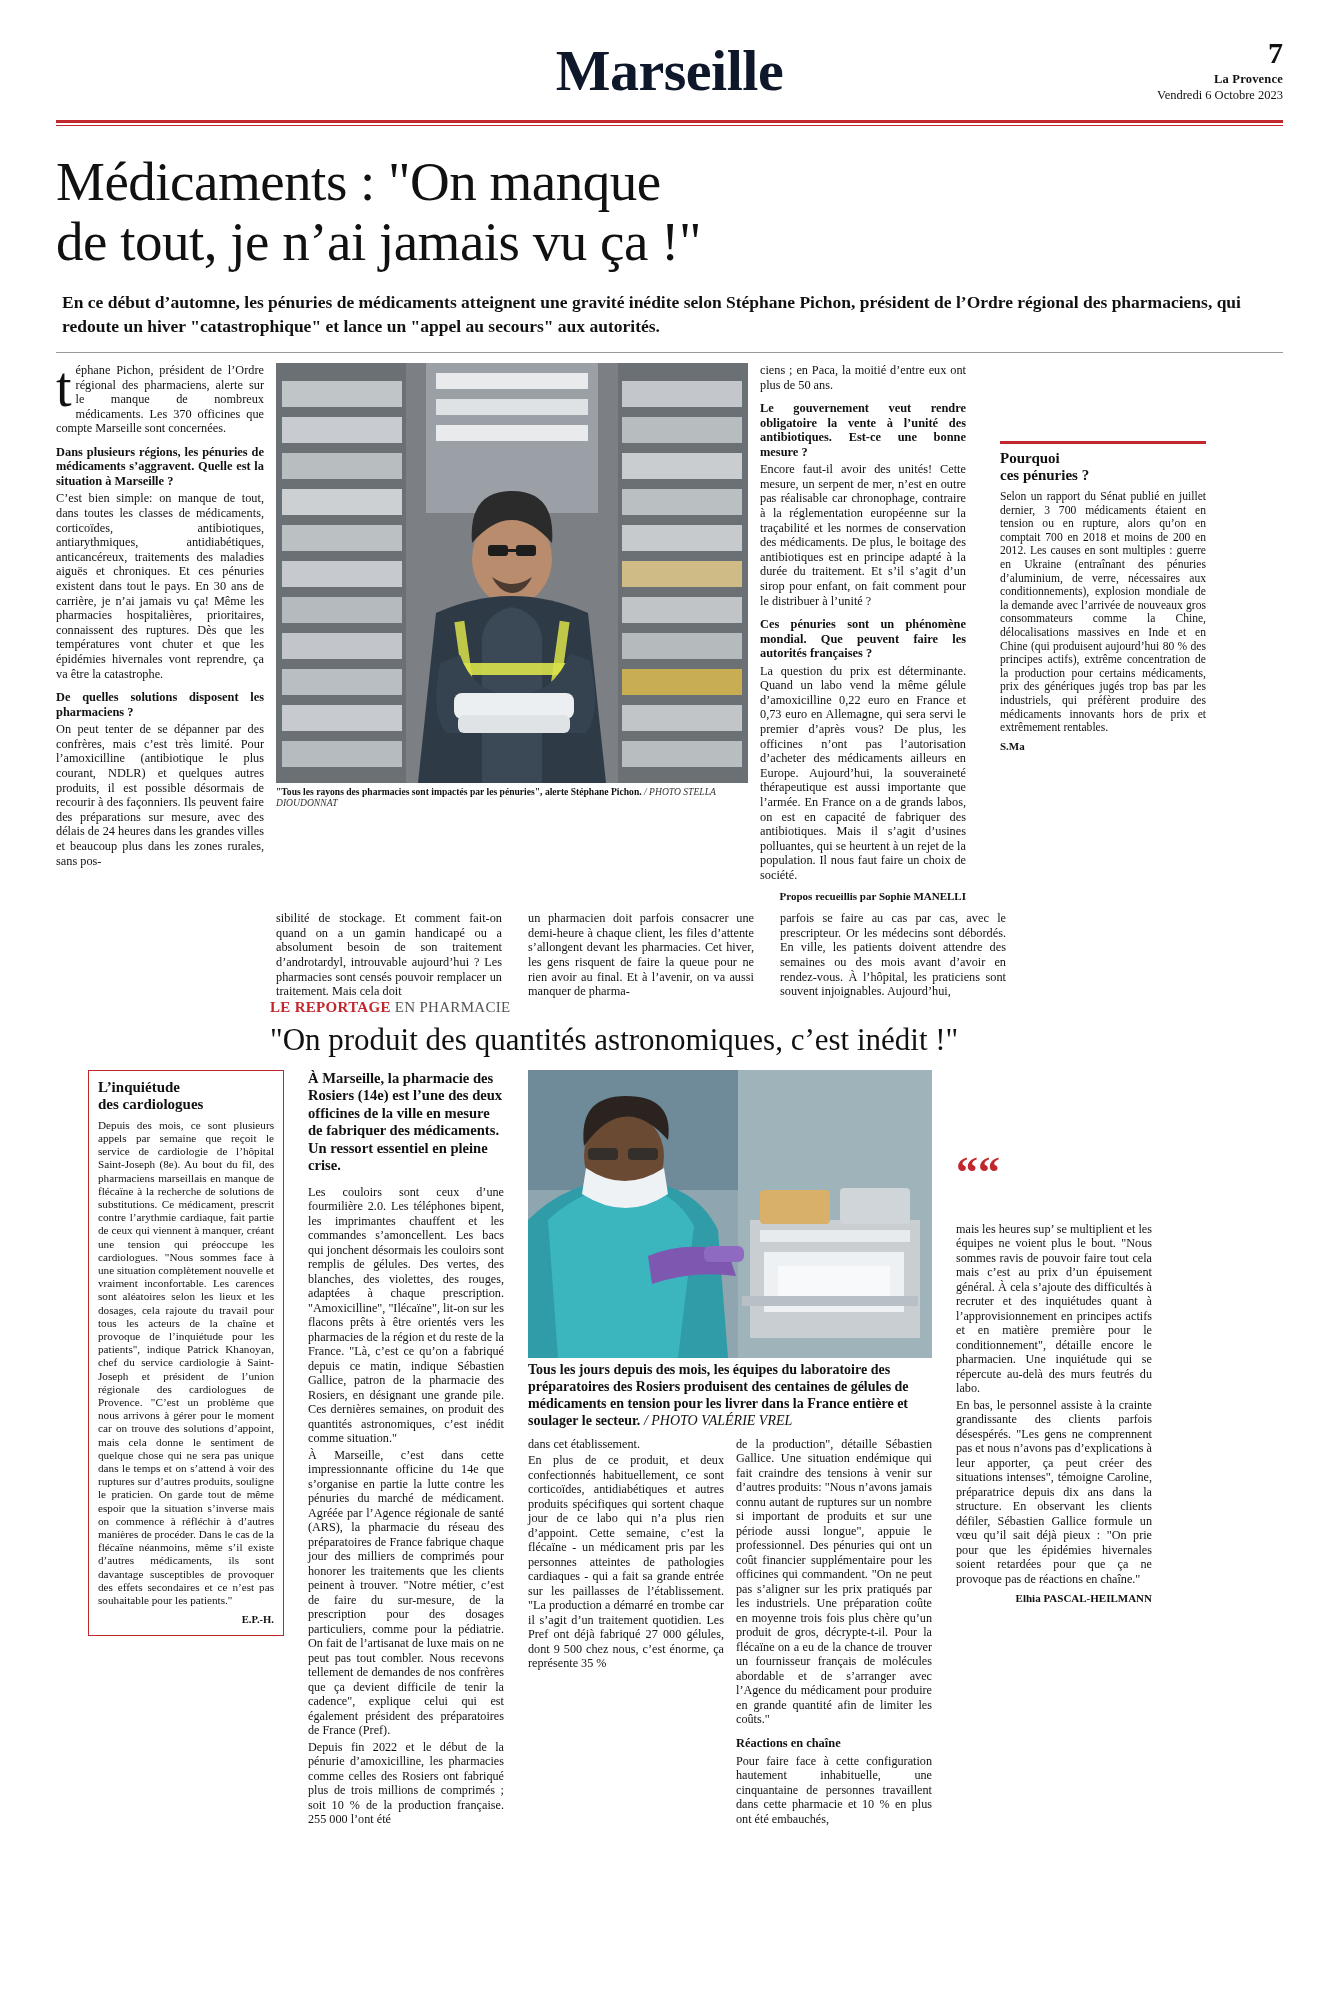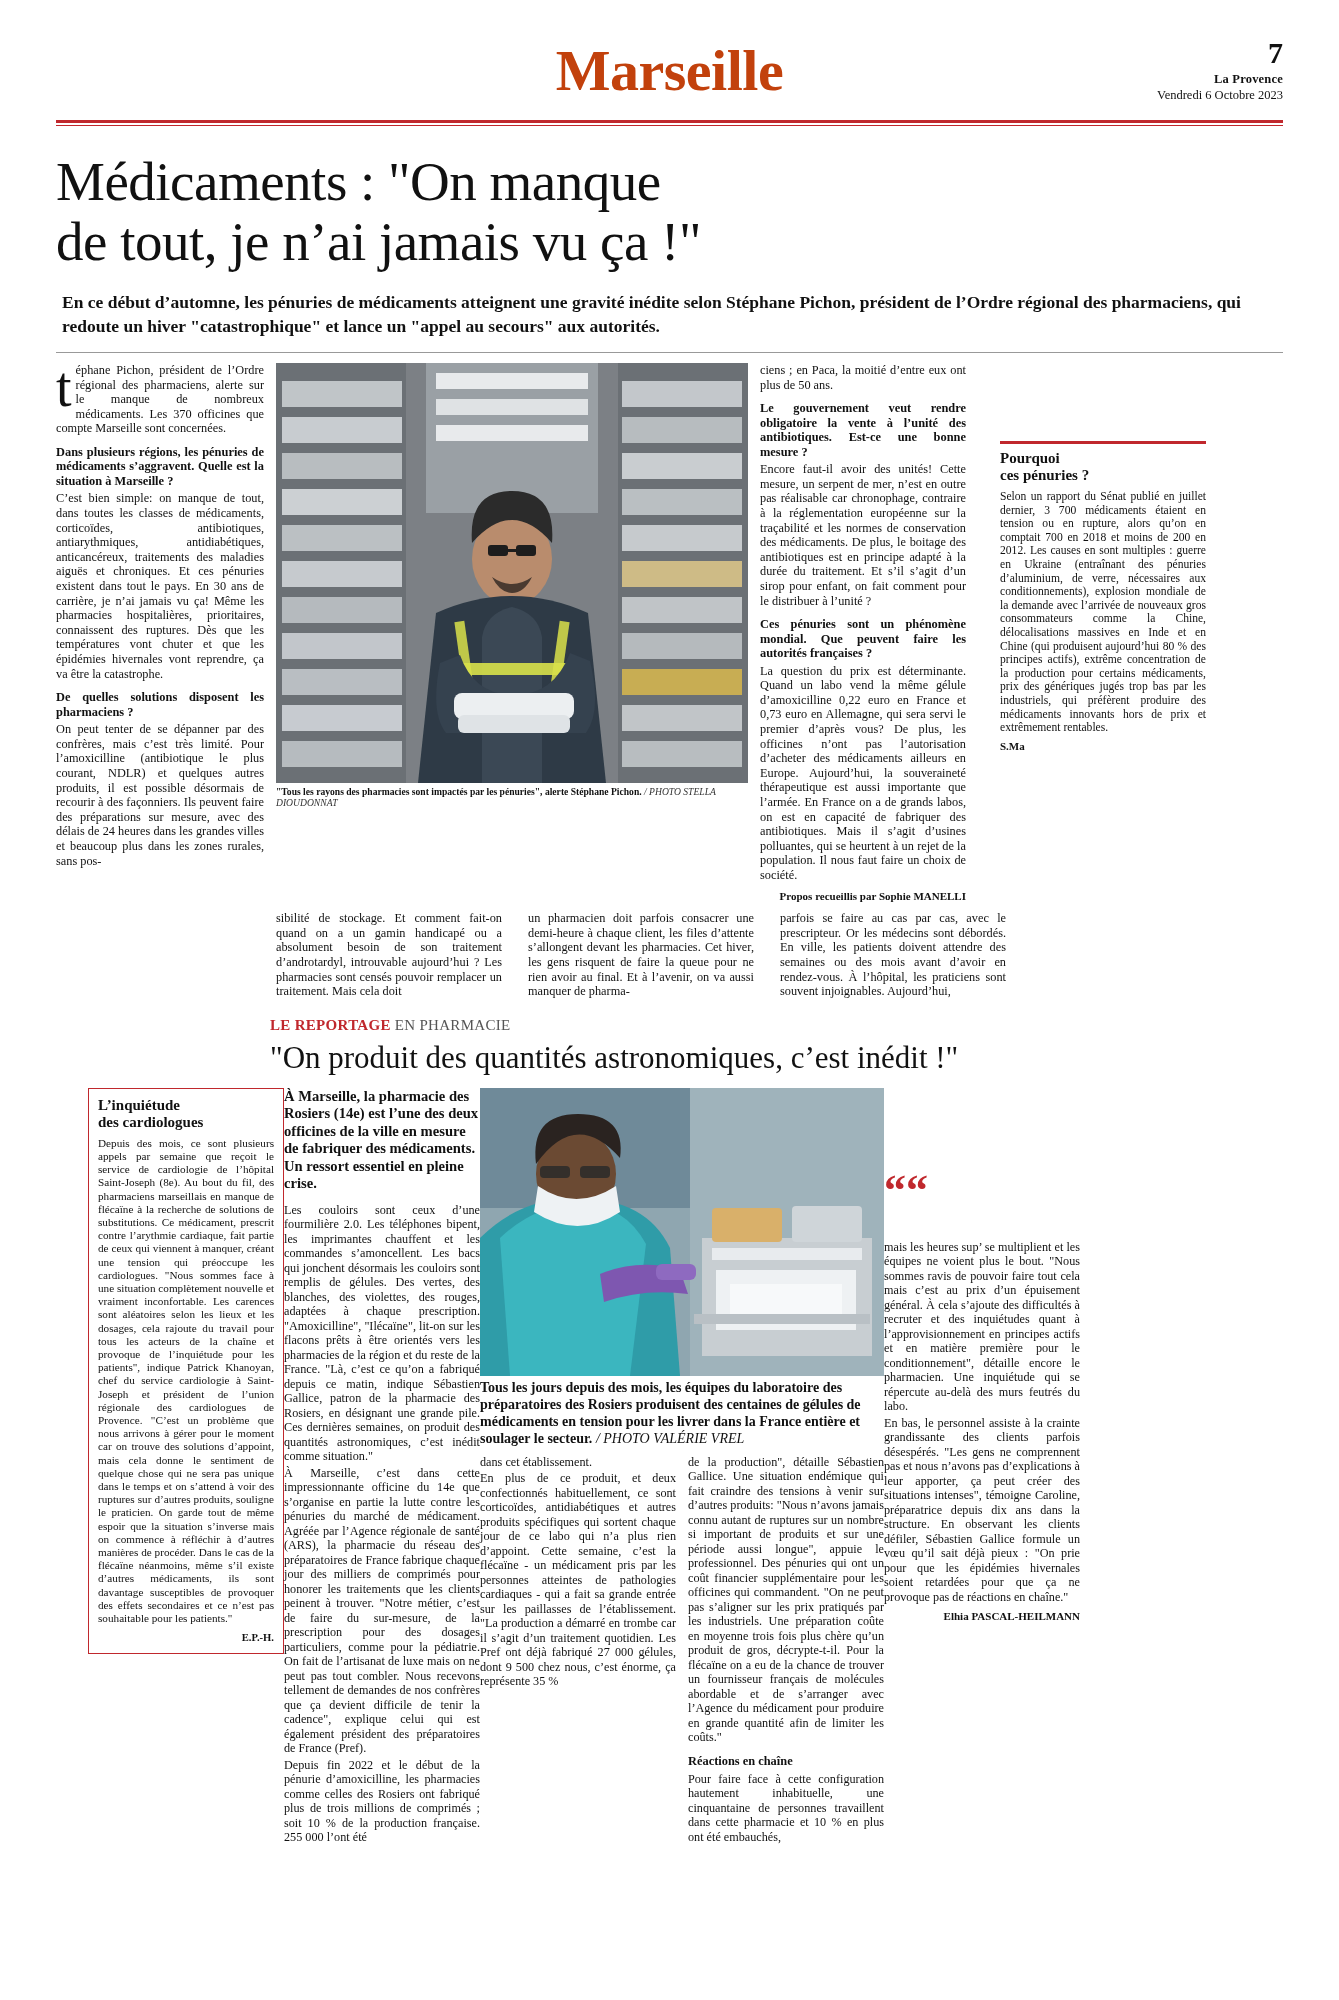--- a/index.html
+++ b/index.html
@@ -13,21 +13,21 @@
   }
   .page { position:relative; width:1339px; height:2000px; padding:36px 56px 0 56px; }
 
   
   .masthead { position:relative; height:78px; }
   .masthead-title {
     text-align:center;
     font-family:"Liberation Serif", serif;
     font-weight:bold;
     font-size:58px;
-    color:#c2410c;
+    color:#0f172a;
     letter-spacing:-0.5px;
     line-height:70px;
   }
   .masthead-right {
     position:absolute; right:0; top:2px; text-align:right;
   }
   .page-number { font-size:30px; font-weight:bold; line-height:30px; }
   .paper-name { font-size:12.5px; font-weight:bold; margin-top:4px; letter-spacing:0.2px;}
   .paper-date { font-size:12.5px; margin-top:1px; }
   .rule-thick { border-top:3px solid #c0282d; margin-top:6px; }
@@ -88,21 +88,21 @@
 
   
   .mid-grid {
     display:grid;
     grid-template-columns:226px 226px 226px;
     gap:0 26px;
     margin-top:8px;
   }
 
   
-  .reportage { margin-top:18px; position:relative; }
+  .reportage { position:relative; }
   .rep-kicker { font-size:15px; letter-spacing:0.3px; margin-left:214px;}
   .rep-kicker b { color:#c0282d; font-weight:bold; }
   .rep-kicker span { color:#555; }
   .rep-head {
     margin-left:214px;
     font-size:31px;
     line-height:36px;
     margin-top:6px;
   }
 
@@ -255,21 +255,21 @@
     <div class="col">un pharmacien doit parfois consacrer une demi-heure à chaque client, les files d’attente s’allongent devant les pharmacies. Cet hiver, les gens risquent de faire la queue pour ne rien avoir au final. Et à l’avenir, on va aussi manquer de pharma-</div>
     <div class="col">parfois se faire au cas par cas, avec le prescripteur. Or les médecins sont débordés. En ville, les patients doivent attendre des semaines ou des mois avant d’avoir en rendez-vous. À l’hôpital, les praticiens sont souvent injoignables. Aujourd’hui,</div>
   </div>
 
   <div class="reportage">
     <div class="rep-kicker">
       <b>LE REPORTAGE</b><span> EN PHARMACIE</span>
     </div>
     <div class="rep-head">"On produit des quantités astronomiques, c’est inédit !"</div>
 
-    <div style="display:flex; gap:0; margin-top:12px;padding-left:32px;">
+    <div style="display:flex; gap:24px; margin-top:12px;padding-left:32px;">
 
       <div style="width:196px;">
         <div class="box-left">
           <div class="bt">
             <div>L’inquiétude</div>
             <div>des cardiologues</div>
           </div>
           <div>Depuis des mois, ce sont plusieurs appels par semaine que reçoit le service de cardiologie de l’hôpital Saint-Joseph (8e). Au bout du fil, des pharmaciens marseillais en manque de flécaïne à la recherche de solutions de substitutions. Ce médicament, prescrit contre l’arythmie cardiaque, fait partie de ceux qui viennent à manquer, créant une tension qui préoccupe les cardiologues. "Nous sommes face à une situation complètement nouvelle et vraiment inconfortable. Les carences sont aléatoires selon les lieux et les dosages, cela rajoute du travail pour tous les acteurs de la chaîne et provoque de l’inquiétude pour les patients", indique Patrick Khanoyan, chef du service cardiologie à Saint-Joseph et président de l’union régionale des cardiologues de Provence. "C’est un problème que nous arrivons à gérer pour le moment car on trouve des solutions d’appoint, mais cela donne le sentiment de quelque chose qui ne sera pas unique dans le temps et on s’attend à voir des ruptures sur d’autres produits, souligne le praticien. On garde tout de même espoir que la situation s’inverse mais on commence à réfléchir à d’autres manières de procéder. Dans le cas de la flécaïne néanmoins, même s’il existe d’autres médicaments, ils sont davantage susceptibles de provoquer des effets secondaires et ce n’est pas souhaitable pour les patients."</div>
           <div class="sg">E.P.-H.</div>
         </div>

